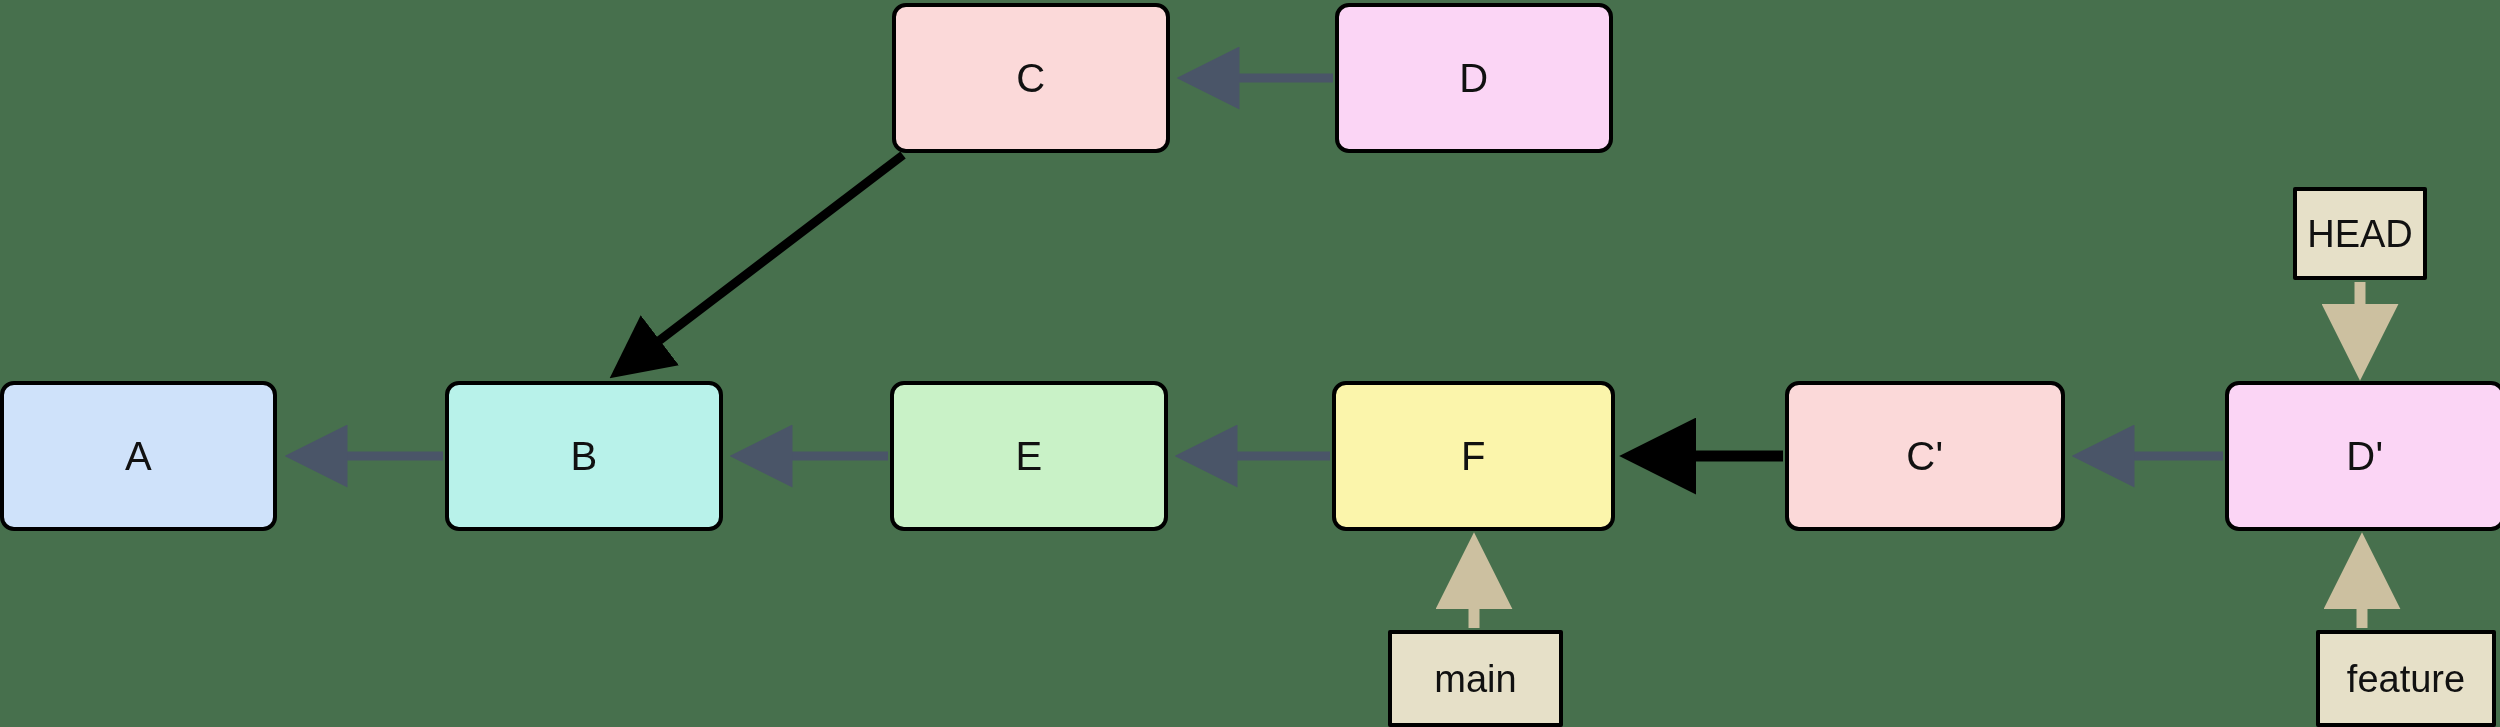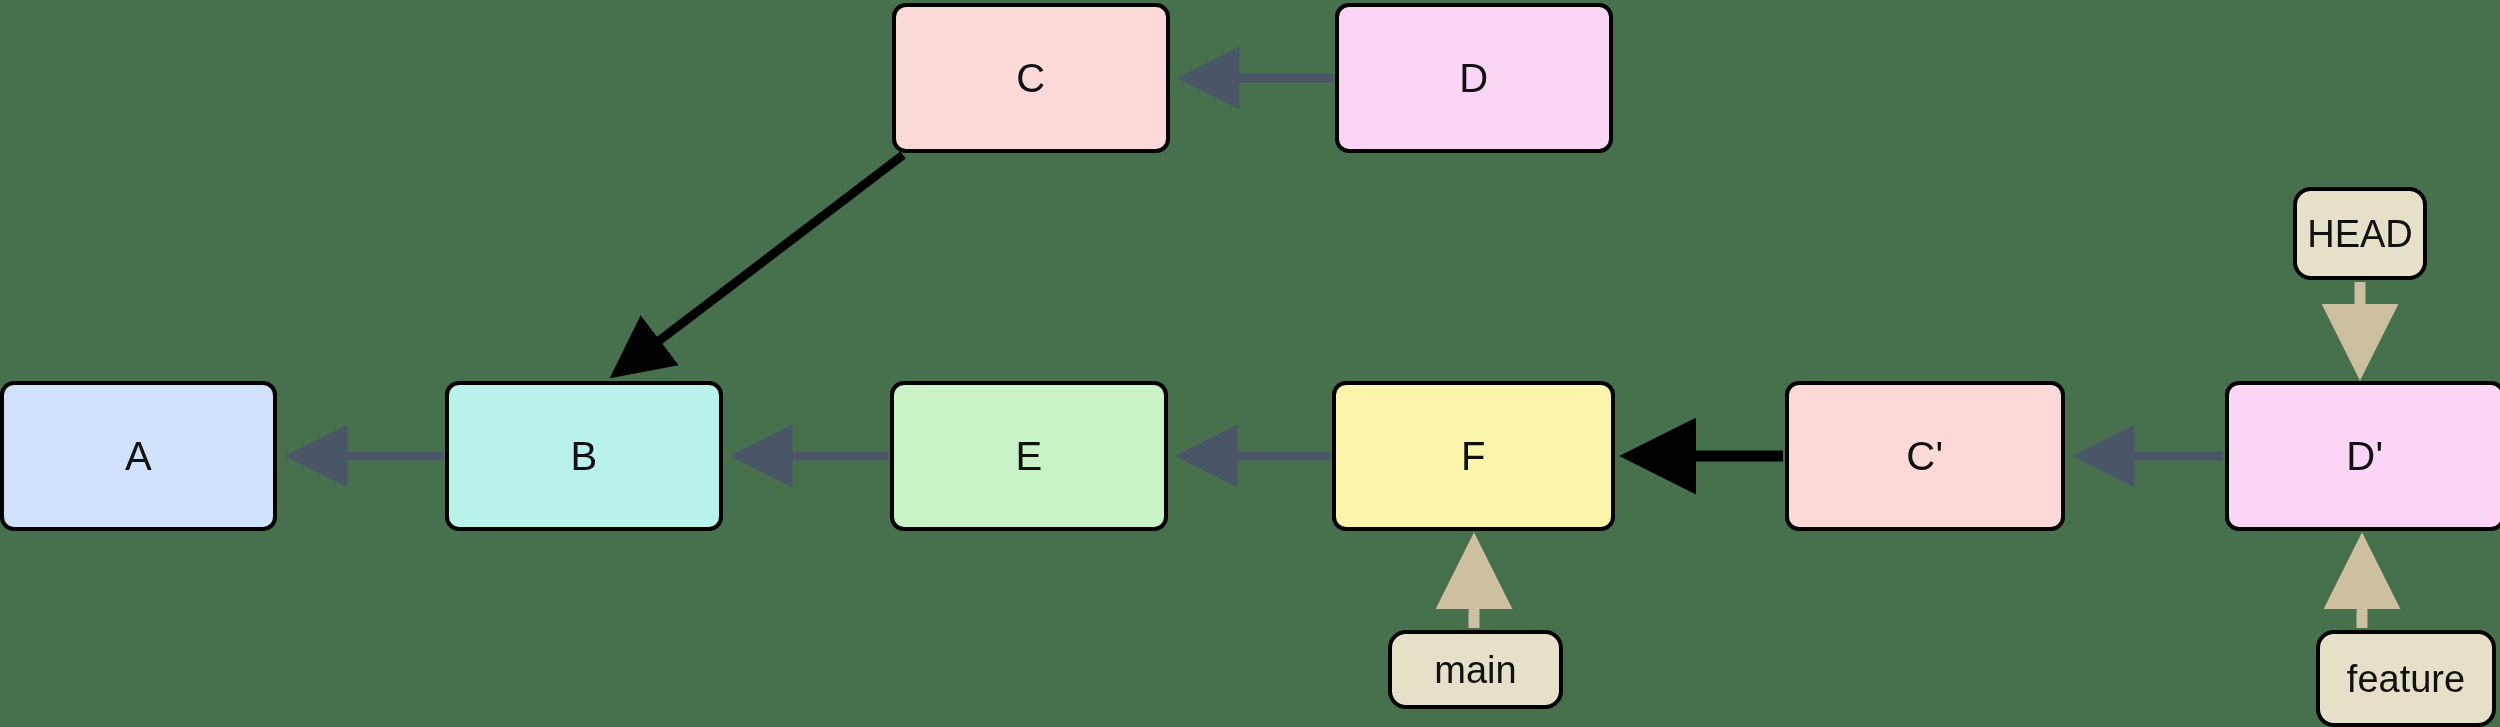--- a/index.html
+++ b/index.html
@@ -21,21 +21,21 @@
     justify-content:center;
     font-size:40px;
     color:#111111;
     line-height:1;
     letter-spacing:0.5px;
   }
   .label-node{
     position:absolute;
     box-sizing:border-box;
     border:4px solid #000000;
-    border-radius:18px;
+    border-radius:2px;
     display:flex;
     align-items:center;
     justify-content:center;
     font-size:38px;
     color:#111111;
     background:#e6e0c8;
     line-height:1;
   }
 </style>
 </head>
@@ -80,16 +80,16 @@
   <div class="node" style="left: 0px; top: 381px; width: 277px; height: 150px; background: rgb(207, 226, 250); border-color: rgb(0, 0, 0);">A</div>
   <div class="node" style="left: 445px; top: 381px; width: 278px; height: 150px; background: rgb(184, 242, 234); border-color: rgb(0, 0, 0);">B</div>
   <div class="node" style="left: 892px; top: 3px; width: 278px; height: 150px; background: rgb(251, 217, 217); border-color: rgb(0, 0, 0);">C</div>
   <div class="node" style="left: 1335px; top: 3px; width: 278px; height: 150px; background: rgb(251, 213, 245); border-color: rgb(0, 0, 0);">D</div>
   <div class="node" style="left: 890px; top: 381px; width: 278px; height: 150px; background: rgb(201, 242, 199); border-color: rgb(0, 0, 0);">E</div>
   <div class="node" style="left: 1332px; top: 381px; width: 283px; height: 150px; background: rgb(251, 245, 171); border-color: rgb(0, 0, 0);">F</div>
   <div class="node" style="left: 1785px; top: 381px; width: 280px; height: 150px; background: rgb(251, 217, 217); border-color: rgb(0, 0, 0);">C'</div>
   <div class="node" style="left: 2225px; top: 381px; width: 280px; height: 150px; background: rgb(251, 213, 245); border-color: rgb(0, 0, 0);">D'</div>
 
   <div class="label-node" style="left: 2293px; top: 187px; width: 134px; height: 93px;">HEAD</div>
-  <div class="label-node" style="left: 1388px; top: 630px; width: 175px; height: 79px;">main</div>
+  <div class="label-node" style="left: 1388px; top: 630px; width: 175px; height: 97px;">main</div>
   <div class="label-node" style="left: 2272px; top: 630px; width: 180px; height: 97px; margin-left: 44px;">feature</div>
 
 </div>
 
 </body></html>

